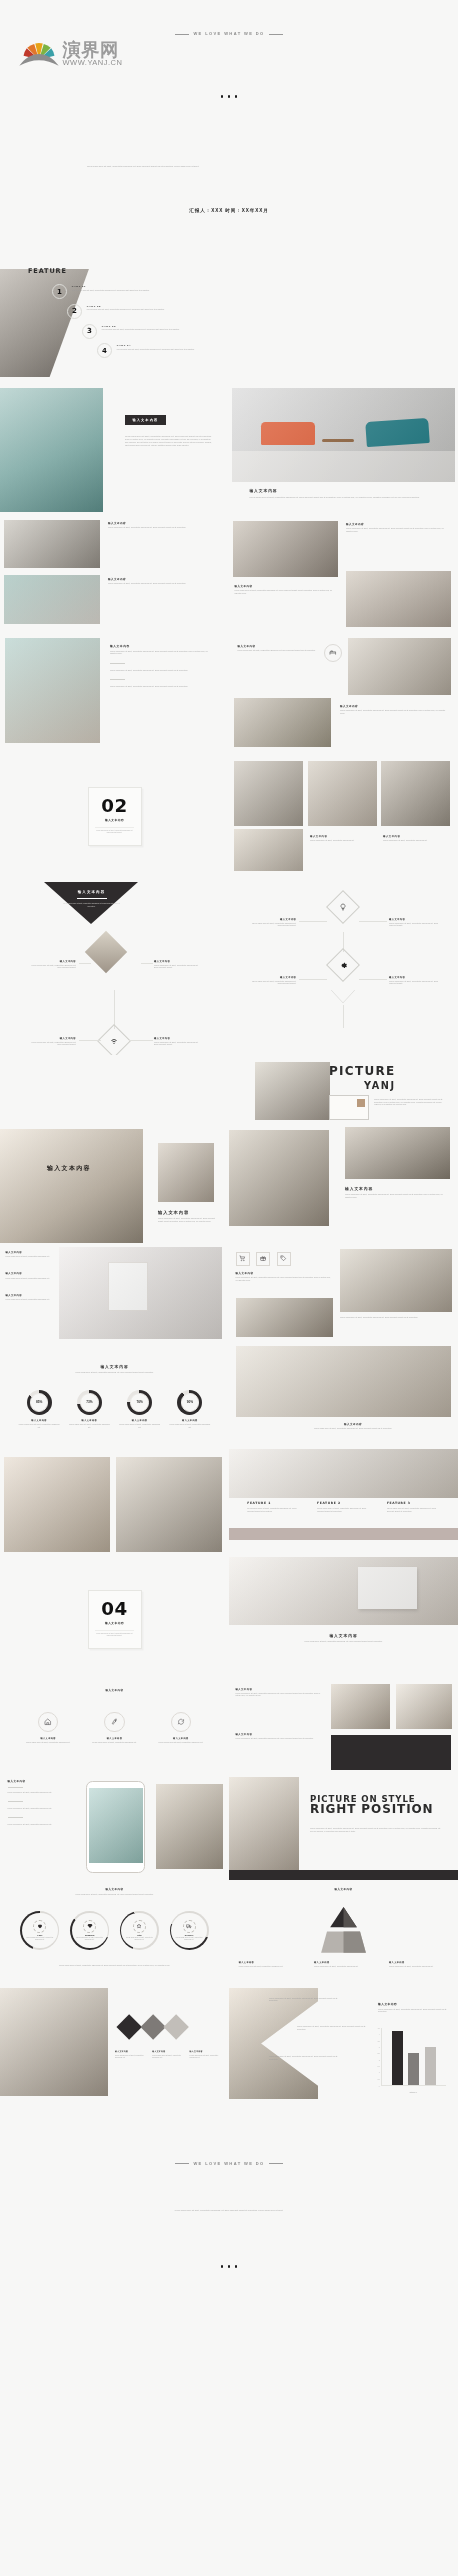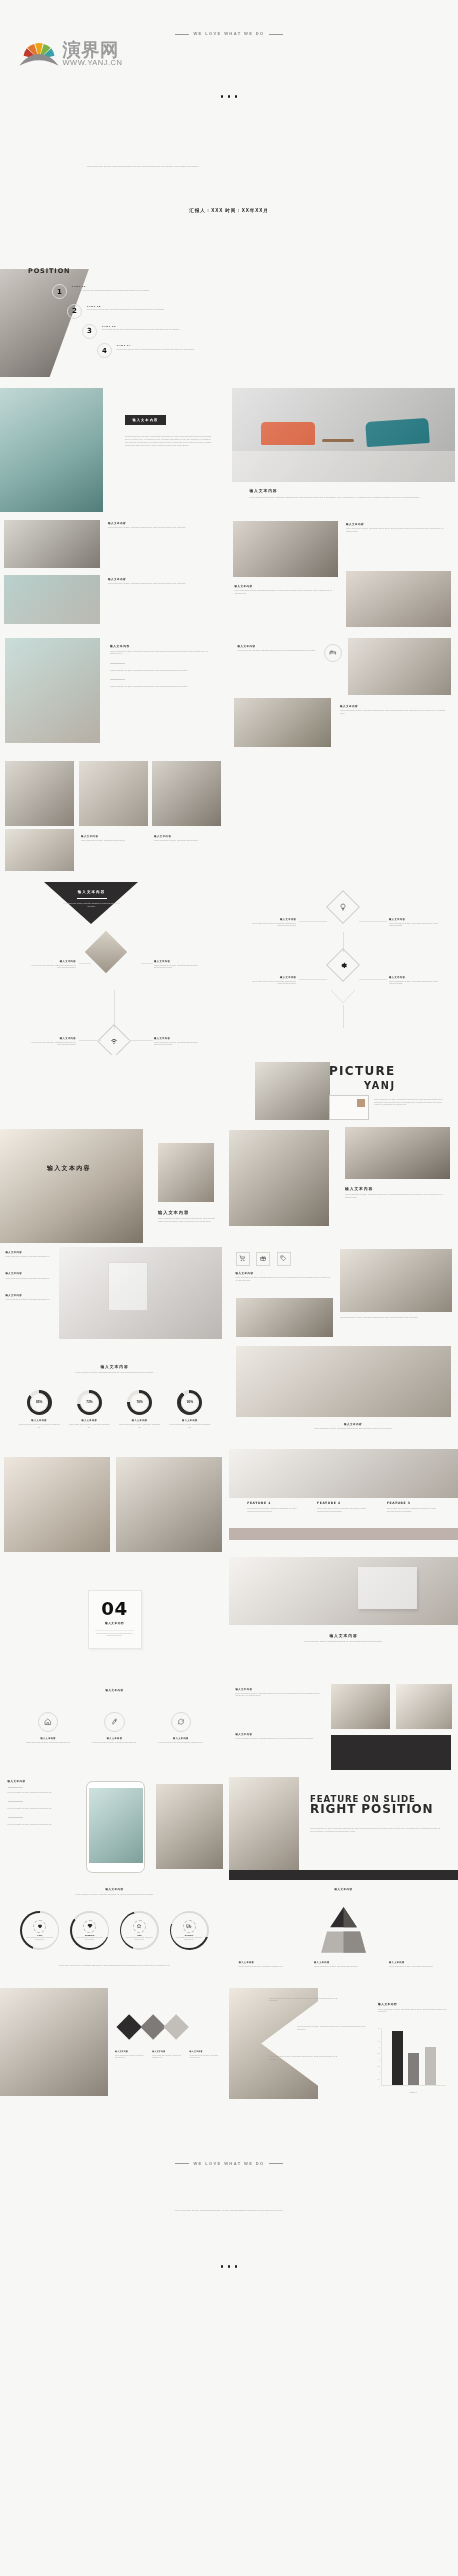--- a/index.html
+++ b/index.html
@@ -148,21 +148,21 @@
       <span></span><span></span><span></span>
     </div>
   </div>
 
   <div class="col2">
 
 
     <div class="slide contents">
       <div class="ph img" style="background:linear-gradient(150deg,#b9b3ab,#8e8880 60%,#6d6761)"></div>
       <div class="diag"></div>
-      <div class="ct-title hand">POSITION</div>
+      <div class="ct-title hand">FEATURE</div>
       <div class="ct-list">
         <div class="ct-row">
           <div class="ct-circ hand">1</div>
           <div class="ct-txt">
             <div class="ct-lbl">PART 01</div>
             <div class="lorem sm" style="width:113px;margin-top:1.6px">Lorem ipsum dolor sit amet, consectetur adipiscing elit. Nulla imperdiet aliquet nisi at fermentum.</div>
           </div>
         </div>
         <div class="ct-row" style="margin-left:15px">
           <div class="ct-circ hand">2</div>
@@ -263,20 +263,27 @@
       <div class="ph" style="position:absolute;left:119px;top:7.5px;width:103px;height:57px;background:linear-gradient(135deg,#d8d2c8,#aaa296)"></div>
       <div class="ph" style="position:absolute;left:5.4px;top:68px;width:97px;height:49px;background:linear-gradient(140deg,#cdc6bb,#97907f)"></div>
       <div style="position:absolute;left:111px;top:75px;width:108px">
         <div style="font-size:2.5px;letter-spacing:0.5px;font-weight:700">输入文本内容</div>
         <div class="lorem sm" style="margin-top:2.2px">Lorem ipsum dolor sit amet, consectetur adipiscing elit. Nulla imperdiet aliquet nisi at fermentum. Proin in dictum felis, vel pharetra lorem.</div>
       </div>
     </div>
   </div>
 
   <div class="col2">
+    <div class="slide sec">
+      <div class="sec-card">
+        <div class="sec-num hand">02</div>
+        <div class="sec-cn">输入文本内容</div>
+        <div class="sec-en">Lorem ipsum dolor sit amet, consectetur adipiscing elit. Nulla imperdiet aliquet.</div>
+      </div>
+    </div>
     <div class="slide" style="height:124px">
       <div class="ph" style="position:absolute;left:5.4px;top:6.5px;width:69px;height:65px;background:linear-gradient(140deg,#cfc9bf,#9c958a)"></div>
       <div class="ph" style="position:absolute;left:79px;top:6.5px;width:69px;height:65px;background:linear-gradient(140deg,#d6cfc4,#b3aa9e)"></div>
       <div class="ph" style="position:absolute;left:152px;top:6.5px;width:69px;height:65px;background:linear-gradient(140deg,#c7c0b5,#8f887d)"></div>
       <div class="ph" style="position:absolute;left:5.4px;top:75px;width:69px;height:42px;background:linear-gradient(150deg,#ddd6ca,#b5ada1)"></div>
       <div style="position:absolute;left:81px;top:81px;width:65px">
         <div style="font-size:2.4px;letter-spacing:0.5px;font-weight:700">输入文本内容</div>
         <div class="lorem sm" style="margin-top:2.2px">Lorem ipsum dolor sit amet, consectetur adipiscing elit.</div>
       </div>
       <div style="position:absolute;left:154px;top:81px;width:65px">
@@ -613,21 +620,21 @@
       </div>
       <div style="position:absolute;left:86px;top:8.6px;width:59px;height:92px;border:1.1px solid #cfcbc5;border-radius:6.5px;background:#fff;overflow:hidden">
         <div style="height:6.5px"></div>
         <div class="ph" style="width:54px;height:75px;margin:0 auto;background:linear-gradient(150deg,#bcd8d4,#8fb6b0)"></div>
       </div>
       <div class="ph" style="position:absolute;left:156px;top:12px;width:67px;height:85px;background:linear-gradient(150deg,#d9d1c4,#9b9284)"></div>
     </div>
     <div class="slide" style="height:108px">
       <div class="ph" style="position:absolute;left:0;top:5.4px;width:70px;height:96px;background:linear-gradient(150deg,#e6dfd4,#a79d90)"></div>
       <div style="position:absolute;left:81px;top:21.5px">
-        <div class="hand" style="font-size:8.6px;letter-spacing:0.9px;line-height:10.8px">FEATURE ON SLIDE</div>
+        <div class="hand" style="font-size:8.6px;letter-spacing:0.9px;line-height:10.8px">PICTURE ON STYLE</div>
         <div class="hand" style="font-size:12px;letter-spacing:0.9px;line-height:10.8px">RIGHT POSITION</div>
       </div>
       <div class="lorem sm" style="position:absolute;left:81px;top:56px;width:132px">Lorem ipsum dolor sit amet, consectetur adipiscing elit. Nulla imperdiet aliquet nisi at fermentum. Proin in dictum felis, vel pharetra lorem. Curabitur accumsan elit nec dui vehicula, in fermentum nisi rhoncus sed ut tortor.</div>
       <div class="dark" style="position:absolute;left:0;top:98px;width:229px;height:9.7px"></div>
     </div>
   </div>
 
   <div class="col2">
     <div class="slide" style="height:108px">
       <div style="position:absolute;left:0;right:0;top:7.5px;text-align:center">

